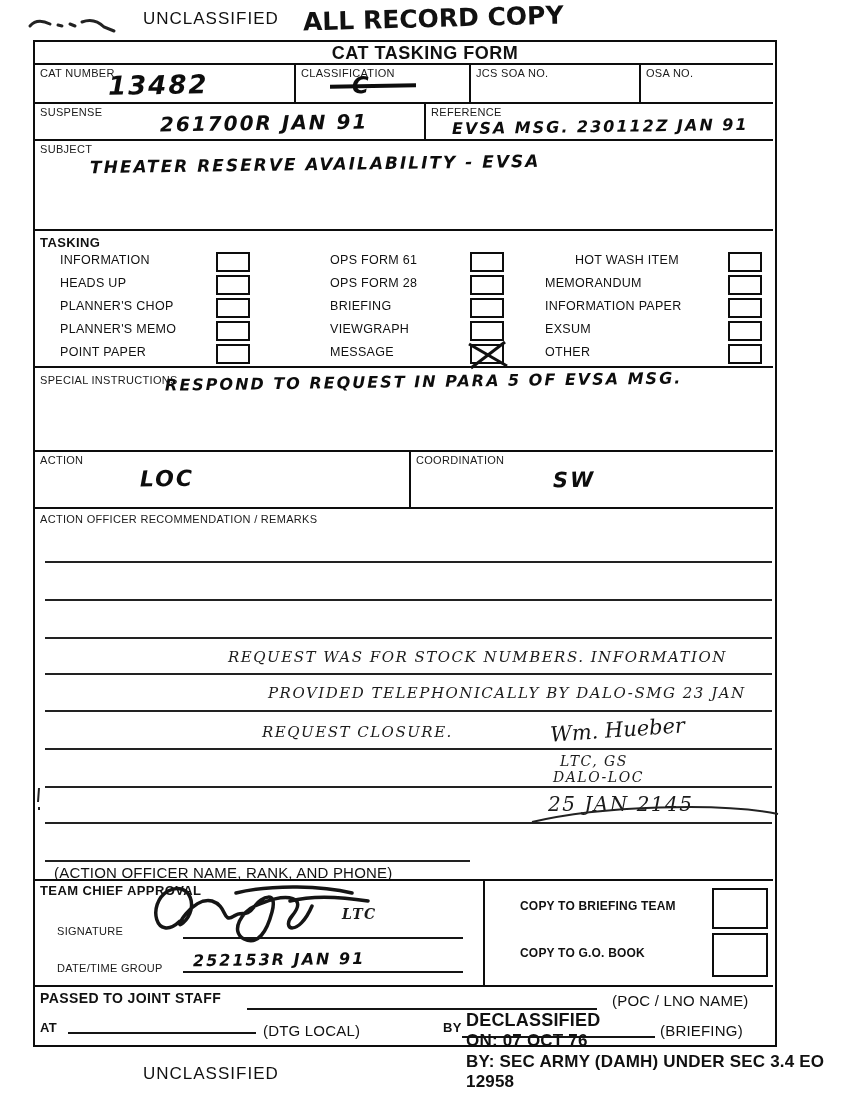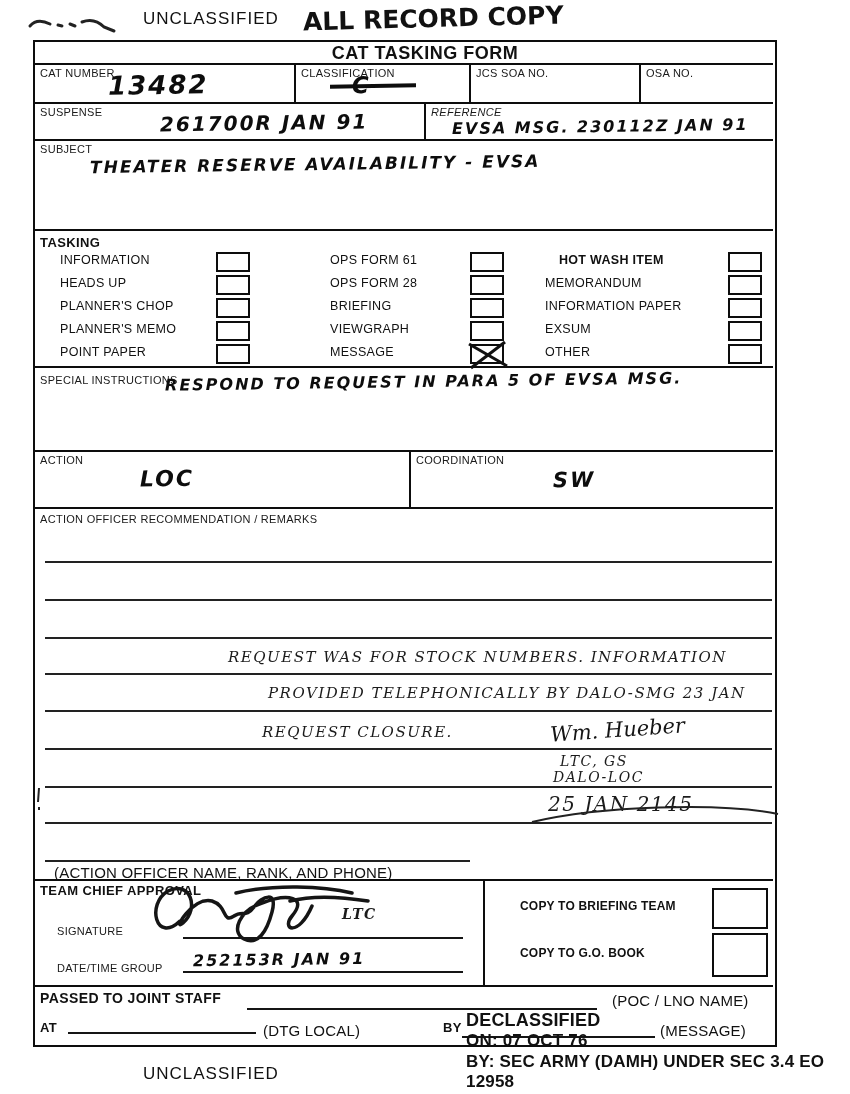--- a/index.html
+++ b/index.html
@@ -55,21 +55,21 @@
   <div class="abs lbl" style="left:301px;top:67px;">CLASSIFICATION</div>
   <div class="abs hw" style="left:352px;top:72px;font-size:23px;">C</div>
   <div class="abs" style="left:330px;top:84px;width:86px;height:4px;background:#0d0d0d;transform:rotate(-1deg);"></div>
   <div class="abs lbl" style="left:476px;top:67px;">JCS SOA NO.</div>
   <div class="abs lbl" style="left:646px;top:67px;">OSA NO.</div>
 
   <div class="abs hl" style="left:33px;top:139px;width:740px;"></div>
   <div class="abs vl" style="left:424px;top:102px;height:37px;"></div>
   <div class="abs lbl" style="left:40px;top:106px;">SUSPENSE</div>
   <div class="abs hw" style="left:160px;top:111px;font-size:20px;">261700R JAN 91</div>
-  <div class="abs lbl" style="left:431px;top:106px;font-style:italic;">REFERENCE</div>
+  <div class="abs lbl" style="left:431px;top:106px;">REFERENCE</div>
   <div class="abs hw" style="left:452px;top:117px;font-size:16px;">EVSA MSG. 230112Z JAN 91</div>
 
   <div class="abs hl" style="left:33px;top:229px;width:740px;"></div>
   <div class="abs lbl" style="left:40px;top:143px;">SUBJECT</div>
   <div class="abs hw" style="left:90px;top:154px;font-size:17px;">THEATER RESERVE AVAILABILITY - EVSA</div>
 
   <div class="abs hl" style="left:33px;top:366px;width:740px;"></div>
   <div class="abs blbl" style="left:40px;top:235px;">TASKING</div>
 
   <div class="abs checkrow-lbl" style="left:60px;top:253px;">INFORMATION</div>
@@ -92,21 +92,21 @@
   <div class="abs checkrow-lbl" style="left:330px;top:322px;">VIEWGRAPH</div>
   <div class="cb" style="left:470px;top:321px;"></div>
   <div class="abs checkrow-lbl" style="left:330px;top:345px;">MESSAGE</div>
   <div class="cb checked" style="left:470px;top:344px;">
       <svg class="xmark" width="48" height="32">
         <line x1="6" y1="6" x2="44" y2="28" stroke="#111" stroke-width="3"></line>
         <line x1="42" y1="4" x2="8" y2="30" stroke="#111" stroke-width="3"></line>
       </svg>
     </div>
 
-  <div class="abs checkrow-lbl" style="left:559px;top:253px;font-weight:bold;">HOT WASH ITEM</div>
+  <div class="abs checkrow-lbl" style="left:575px;top:253px;">HOT WASH ITEM</div>
   <div class="cb" style="left:728px;top:252px;"></div>
   <div class="abs checkrow-lbl" style="left:545px;top:276px;">MEMORANDUM</div>
   <div class="cb" style="left:728px;top:275px;"></div>
   <div class="abs checkrow-lbl" style="left:545px;top:299px;">INFORMATION PAPER</div>
   <div class="cb" style="left:728px;top:298px;"></div>
   <div class="abs checkrow-lbl" style="left:545px;top:322px;">EXSUM</div>
   <div class="cb" style="left:728px;top:321px;"></div>
   <div class="abs checkrow-lbl" style="left:545px;top:345px;">OTHER</div>
   <div class="cb" style="left:728px;top:344px;"></div>
 
@@ -168,21 +168,21 @@
   <div class="abs hl" style="left:33px;top:985px;width:740px;"></div>
   <div class="abs blbl" style="left:40px;top:990px;font-size:14px;">PASSED TO JOINT STAFF</div>
   <div class="abs fill-line" style="left:247px;top:1008px;width:350px;"></div>
   <div class="abs cap" style="left:612px;top:992px;">(POC / LNO NAME)</div>
 
   <div class="abs blbl" style="left:40px;top:1020px;">AT</div>
   <div class="abs fill-line" style="left:68px;top:1032px;width:188px;"></div>
   <div class="abs cap" style="left:263px;top:1022px;">(DTG LOCAL)</div>
   <div class="abs blbl" style="left:443px;top:1020px;">BY</div>
   <div class="abs fill-line" style="left:462px;top:1036px;width:193px;"></div>
-  <div class="abs cap" style="left:660px;top:1022px;">(MESSAGE)</div>
+  <div class="abs cap" style="left:660px;top:1022px;">(BRIEFING)</div>
 
   <div class="abs declass" style="left:466px;top:1010px;font-size:18px;">DECLASSIFIED</div>
   <div class="abs declass" style="left:466px;top:1031px;">ON: 07 OCT 76</div>
   <div class="abs declass" style="left:466px;top:1052px;">BY: SEC ARMY (DAMH) UNDER SEC 3.4 EO</div>
   <div class="abs declass" style="left:466px;top:1072px;">12958</div>
 
   <div class="abs banner" style="left:143px;top:1064px;">UNCLASSIFIED</div>
 
 </div>
 

